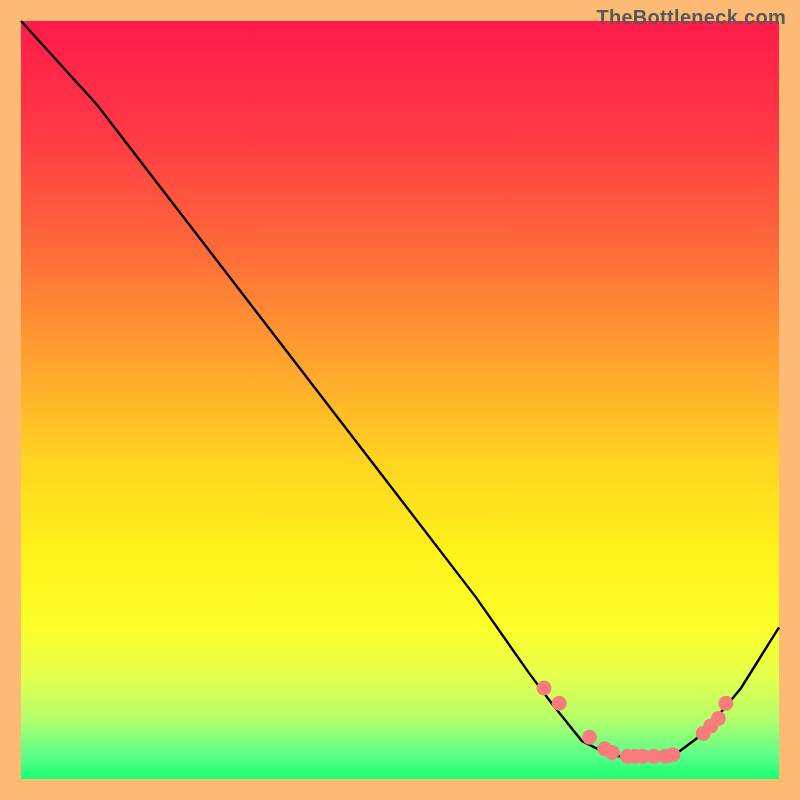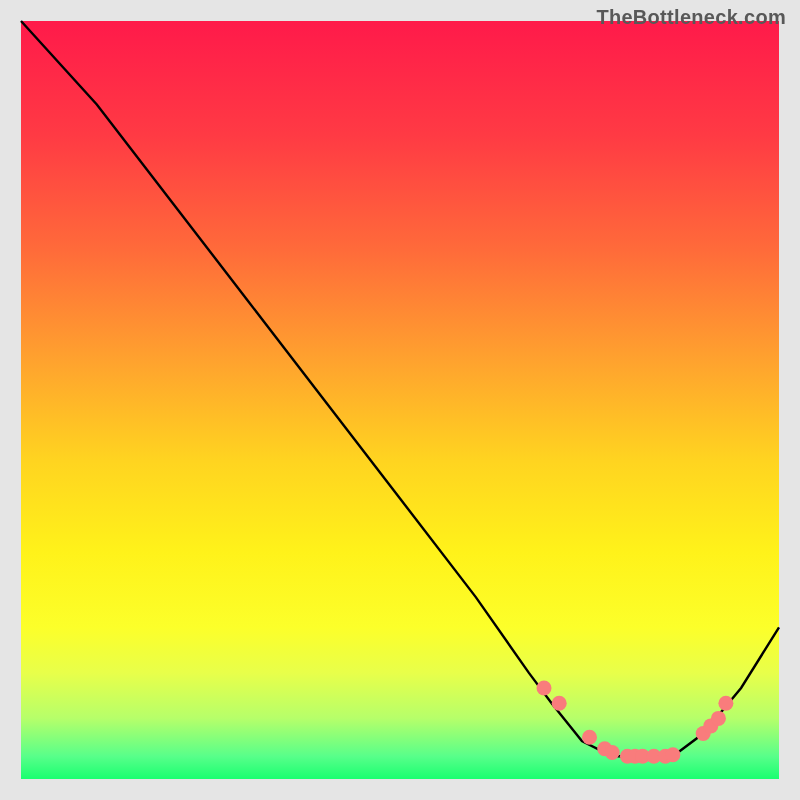--- a/index.html
+++ b/index.html
@@ -8,21 +8,21 @@
     width: 800px;
     height: 800px;
     background: #000;
     font-family: Arial, Helvetica, sans-serif;
     overflow: hidden;
   }
   .wrap {
     position: relative;
     width: 800px;
     height: 800px;
-    background: #e5e5e5;
+    background: #fdba74;
   }
   .attribution {
     position: absolute;
     top: 6px;
     right: 14px;
     font-size: 20px;
     font-weight: 600;
     color: #585858;
     letter-spacing: 0.3px;
   }

